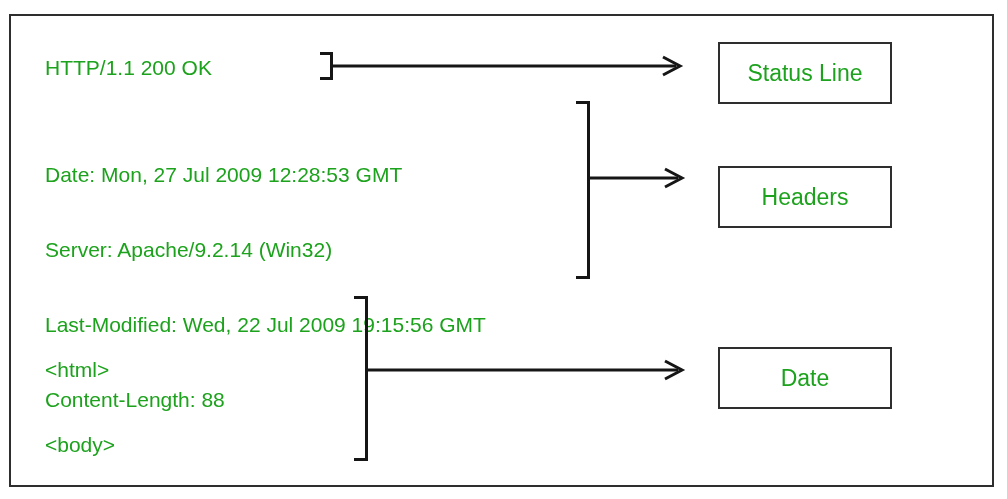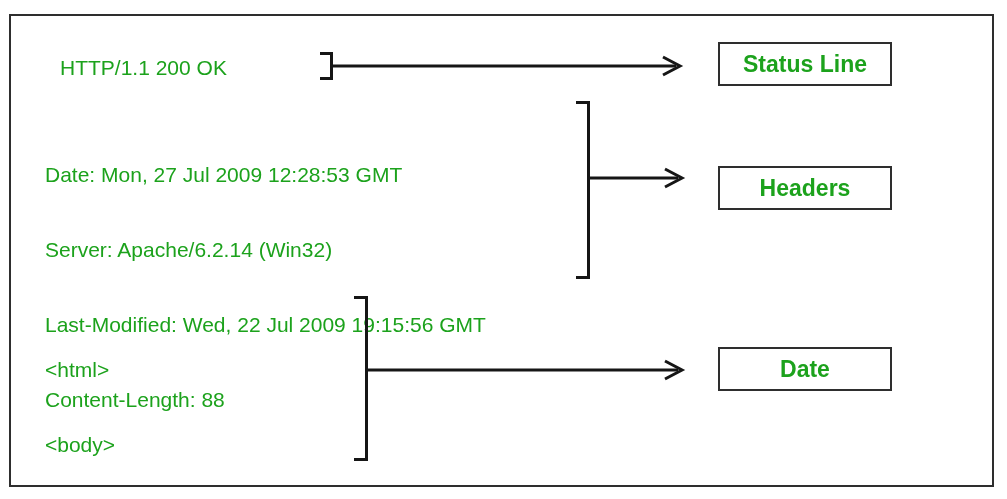--- a/index.html
+++ b/index.html
@@ -26,61 +26,60 @@
     border:2px solid var(--frame-border);
     background:var(--background);
   }
   .green-text{
     position:absolute;
     color:var(--text-green);
     font-size:21px;
     line-height:25px;
     white-space:pre;
   }
-  .status-text{left:60px;top:55px;}
+  .status-text{left:45px;top:55px;}
   .headers-block{left:45px;top:112px;}
   .body-block{left:45px;top:307px;}
   .bracket{
     position:absolute;
     border-top:3px solid var(--line-black);
     border-bottom:3px solid var(--line-black);
     border-right:3px solid var(--line-black);
   }
   .bracket-status{left:320px;top:52px;width:13px;height:28px;}
   .bracket-headers{left:576px;top:101px;width:14px;height:178px;}
   .bracket-body{left:354px;top:296px;width:14px;height:165px;}
   svg.arrow{position:absolute;overflow:visible;color:var(--line-black);}
   .arrow-status{left:331px;top:56px;}
   .arrow-headers{left:589px;top:168px;}
   .arrow-body{left:367px;top:360px;}
   .label-box{
     position:absolute;
-    left:718px;width:174px;height:44px;
+    left:718px;width:174px;height:62px;
     border:2px solid var(--box-border);
     background:var(--background);
     display:flex;align-items:center;justify-content:center;
     color:var(--text-green);
     font-size:23px;
-    font-weight:bold;
   }
   .box-status{top:42px;}
   .box-headers{top:156px;margin-top:10px;}
   .box-body{top:347px;}
 </style>
 </head>
 <body>
 
 <div class="canvas">
   <div class="frame"></div>
 
   <div class="green-text status-text">HTTP/1.1 200 OK</div>
 
   <div class="green-text headers-block">
     <div>Date: Mon, 27 Jul 2009 12:28:53 GMT</div>
-    <div>Server: Apache/6.2.14 (Win32)</div>
+    <div>Server: Apache/9.2.14 (Win32)</div>
     <div>Last-Modified: Wed, 22 Jul 2009 19:15:56 GMT</div>
     <div>Content-Length: 88</div>
     
   </div>
 
   <div class="green-text body-block">
     <div>&lt;html&gt;</div>
     <div>&lt;body&gt;</div>
     
     

